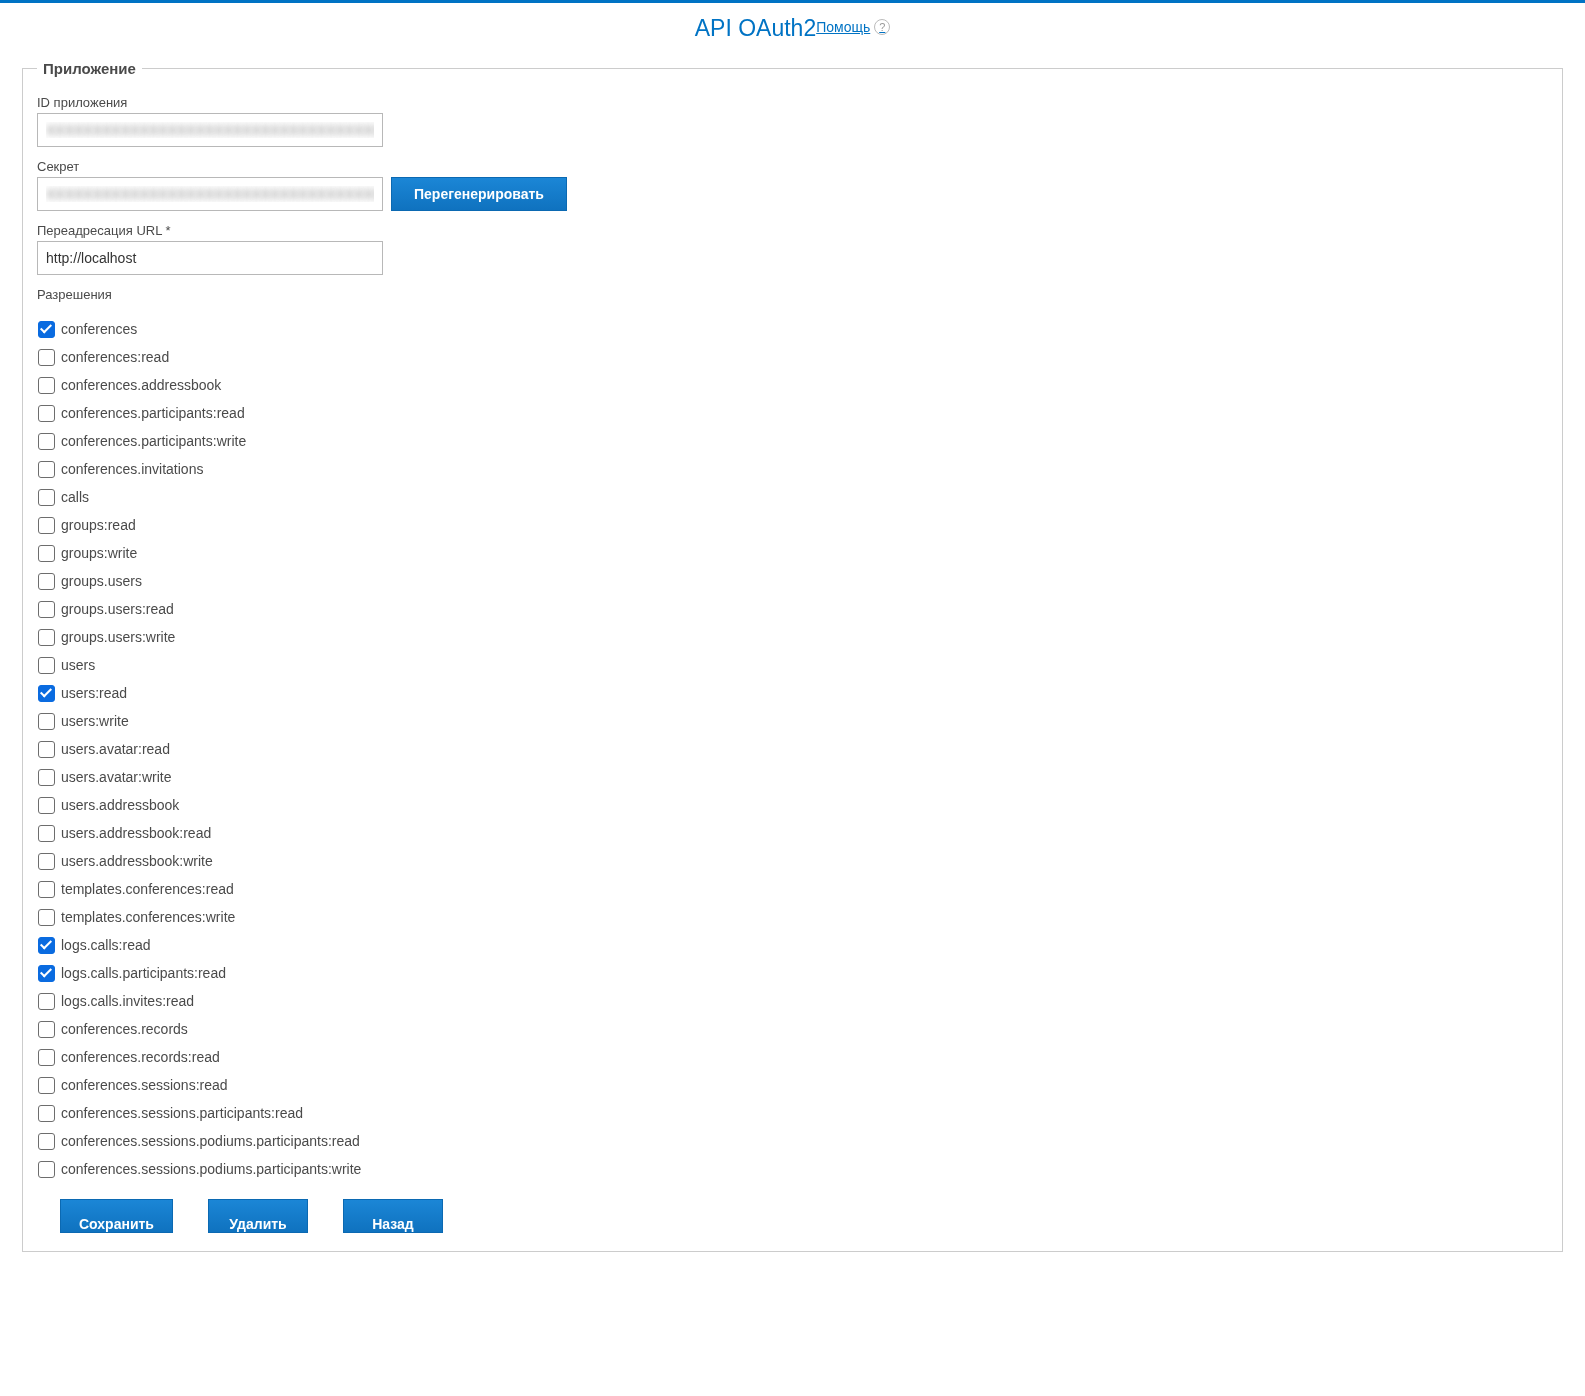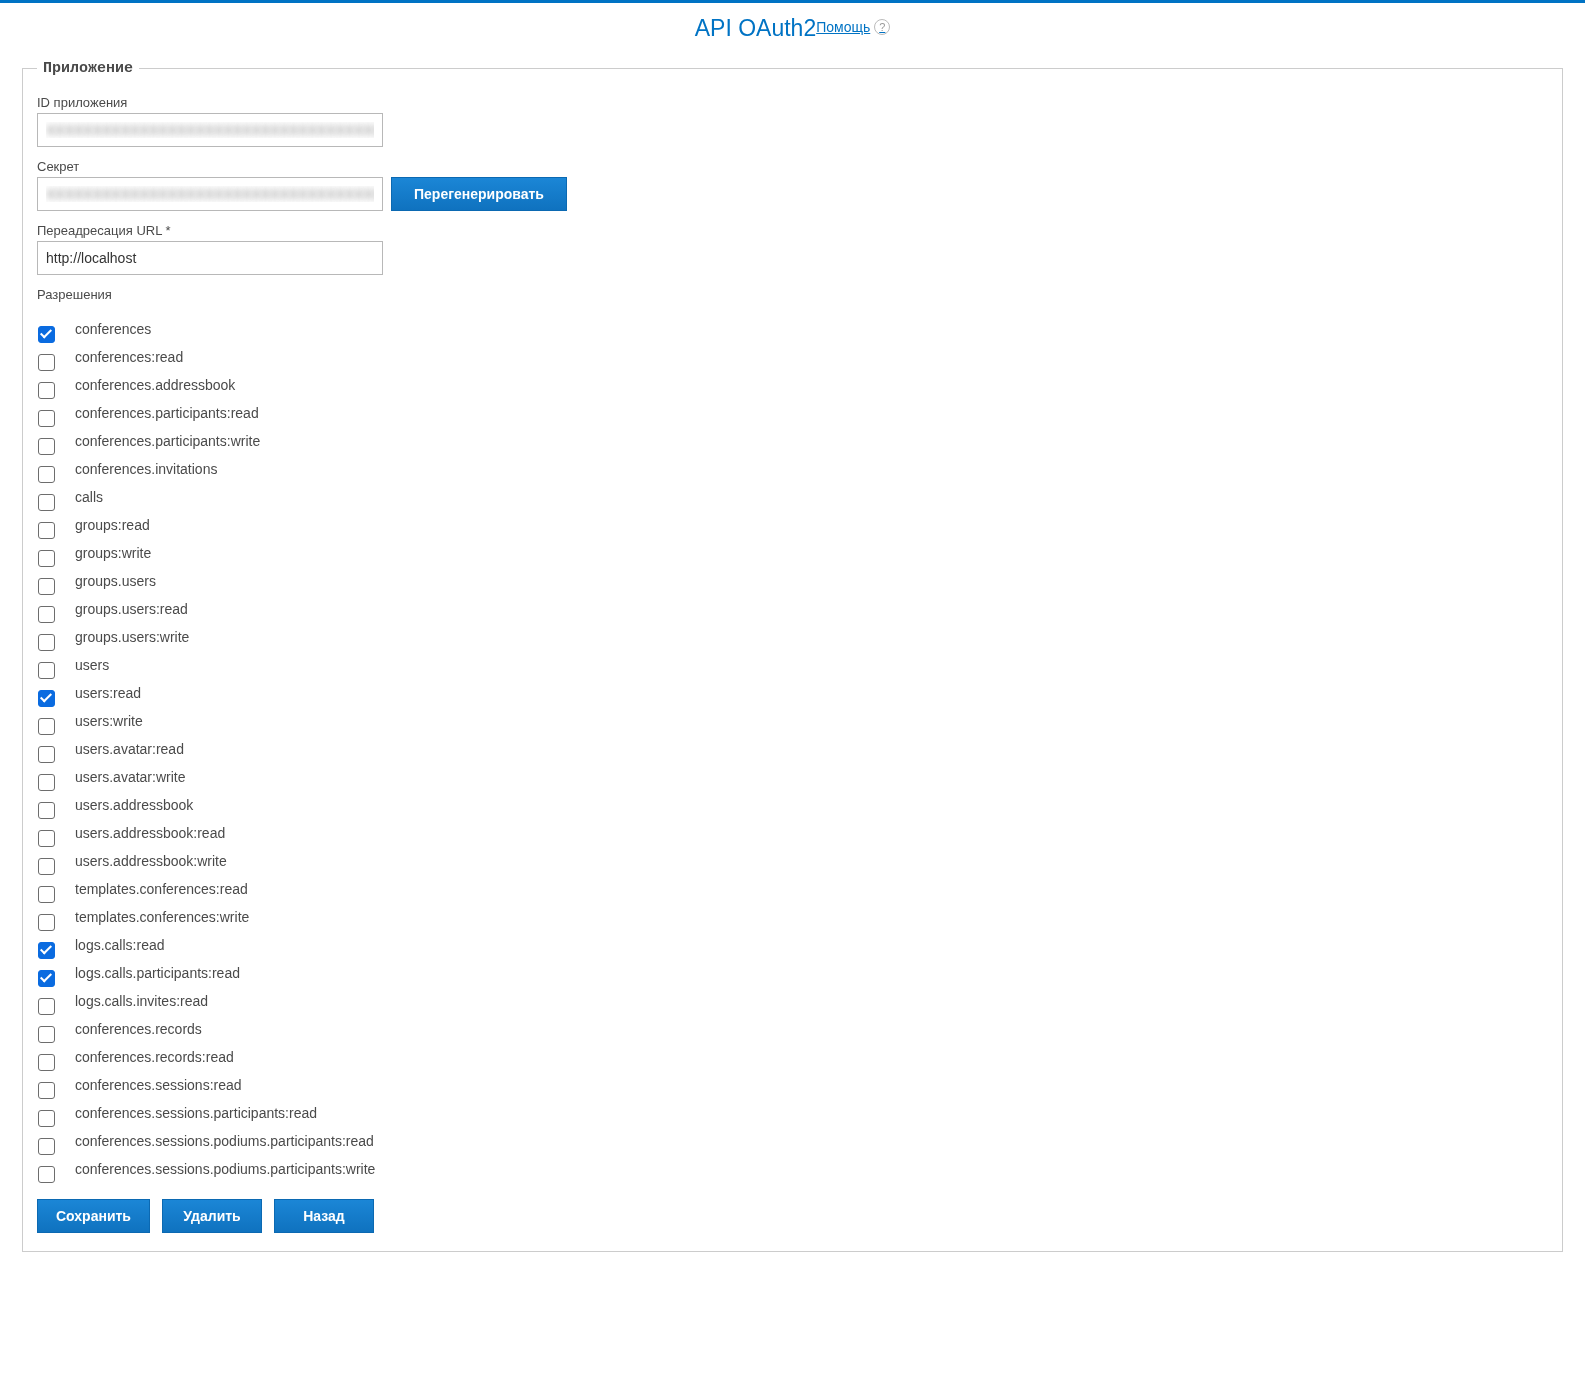--- a/index.html
+++ b/index.html
@@ -47,21 +47,20 @@
   }
   fieldset {
     border: 1px solid #ccc;
     padding: 18px 14px 18px 14px;
   }
   legend {
     font-weight: 700;
     font-size: 15px;
     color: #4a4a4a;
     padding: 0 6px;
-    font-family: Liberation Mono, monospace;
   }
   .field {
     margin-bottom: 12px;
   }
   .field-label {
     font-size: 13px;
     color: #4a4a4a;
     margin-bottom: 3px;
     display: block;
   }
@@ -90,33 +89,34 @@
     border: 1px solid #0b69b2;
     height: 34px;
     padding: 0 22px;
     font-size: 14px;
     font-weight: 700;
     cursor: pointer;
     min-width: 130px;
   }
   .btn-small {
     min-width: 100px;
-    padding: 8px 18px;
+    padding: 16px 18px;
+    margin-left: 23px;
   }
   .perms-label {
     font-size: 13px;
     color: #4a4a4a;
     margin-bottom: 13px;
     display: block;
   }
   .perm-list { }
   .perm-item {
     display: flex;
-    align-items: flex-end;
-    gap: 20px;
+    align-items: center;
+    gap: 6px;
     line-height: 28px;
     height: 28px;
   }
   .perm-item input[type="checkbox"] {
     appearance: none;
     width: 17px;
     height: 17px;
     border: 1.5px solid #6d6d6d;
     border-radius: 3px;
     background: #fff;

